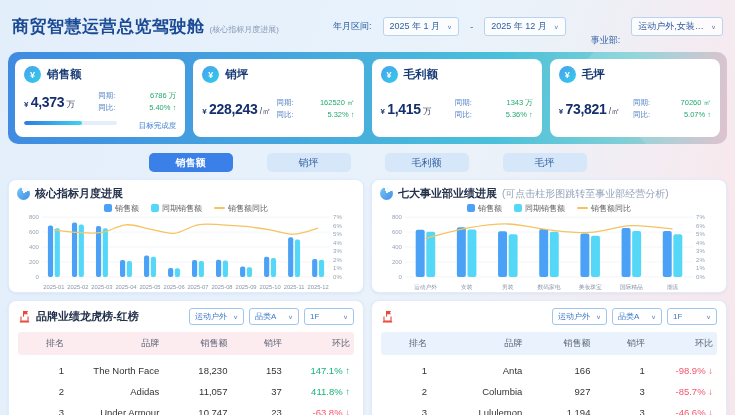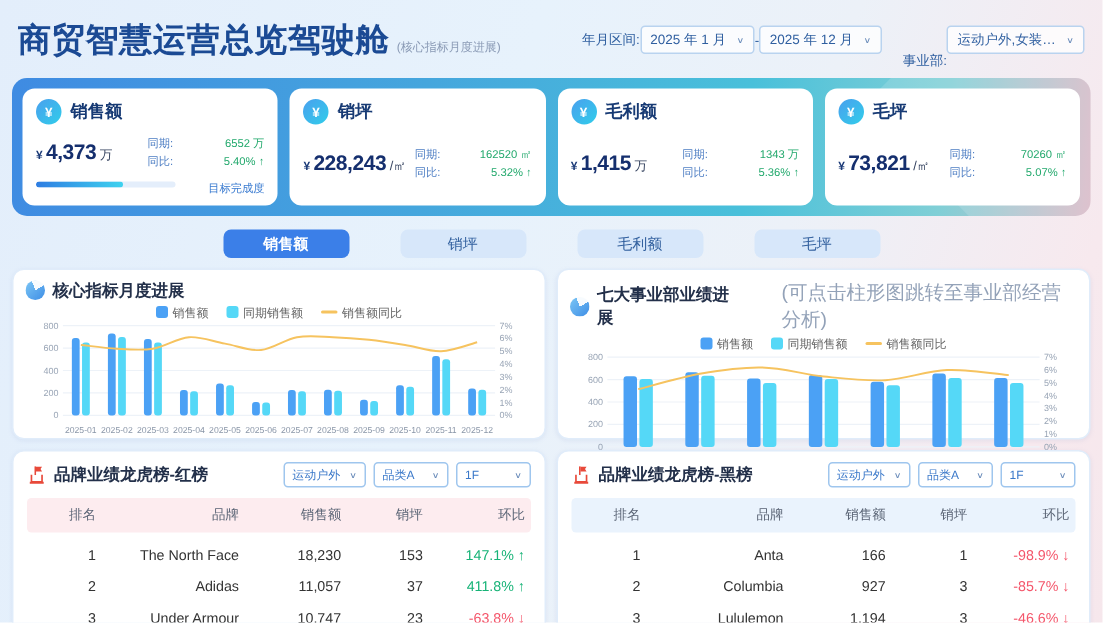--- a/index.html
+++ b/index.html
@@ -5,23 +5,23 @@
   * { margin:0; padding:0; box-sizing:border-box; }
   html,body { width:735px; height:415px; overflow:hidden; }
   body {
     font-family:"Liberation Sans","DejaVu Sans",sans-serif;
     background: linear-gradient(108deg,#e3eefb 0%,#e7f2fc 42%,#ecf1f8 66%,#f7e9ee 90%,#f6e7ec 100%);
     color:#333;
   }
   
   .header { display:flex; justify-content:space-between; align-items:center; padding:6px 12px 3px; }
   .title-wrap { display:flex; align-items:baseline; }
-  .page-title { font-size:22px; font-weight:bold; color:#1b4a94; letter-spacing:.5px; }
+  .page-title { font-size:17px; font-weight:bold; color:#1b4a94; letter-spacing:.5px; }
   .page-subtitle { font-size:8px; color:#8a9ab5; margin-left:5px; }
-  .controls { display:flex; align-items:center; gap:0; font-size:9px; color:#2f5fa0; }
+  .controls { display:flex; align-items:center; gap:11px; font-size:9px; color:#2f5fa0; }
   .select { background:rgba(255,255,255,.78); border:1px solid #b9d3ef; border-radius:3px;
             padding:2px 6px; display:flex; align-items:center; gap:7px; color:#2f5fa0; cursor:pointer; white-space:nowrap; }
   .chev { font-size:7px; color:#6a8cba; transform:scaleY(.8); }
   
   .kpi-band { margin:2px 8px 0; height:92px; border-radius:10px; position:relative; overflow:hidden;
     background:linear-gradient(95deg,#3f8be2 0%,#45a6dd 38%,#49c0da 68%,#80cfd6 86%,#d9b9c6 100%);
     padding:7px; display:grid; grid-template-columns:repeat(4,1fr); gap:8px; }
   .kpi-band::after { content:''; position:absolute; right:-40px; top:-60px; width:160px; height:160px;
     background:rgba(255,255,255,.14); transform:rotate(45deg); }
   .kpi-card { background:#fff; border-radius:8px; padding:7px 9px 6px; position:relative; z-index:1;
@@ -51,21 +51,21 @@
   .tab.active { background:#3b7fe8; color:#fff; font-weight:bold; }
   
   .card { background:#fff; border:1px solid #e0ecfa; border-radius:8px; box-shadow:0 1px 3px rgba(120,150,200,.13); }
   .charts-row, .tables-row { display:grid; grid-template-columns:1fr 1fr; gap:7px; margin:7px 8px 0; }
   .chart-card { padding:6px 8px 2px; height:114px; }
   .chart-head { display:flex; align-items:center; gap:5px; }
   .chart-icon { width:13px; height:13px; border-radius:50%; flex-shrink:0;
     background: conic-gradient(from -20deg, rgba(255,255,255,.95) 0 80deg, rgba(255,255,255,0) 80deg),
                 linear-gradient(135deg,#7cc6f5,#3e8ee6); }
   .chart-title { font-size:11px; font-weight:bold; color:#23304a; }
-  .chart-subtitle { font-size:13px; color:#93a2b8;margin-left:28px; }
+  .chart-subtitle { font-size:10px; color:#93a2b8; }
   .legend { display:flex; justify-content:center; align-items:center; gap:12px; font-size:8px; color:#666; height:12px; margin-top:1px; }
   .legend-item { display:flex; align-items:center; gap:3px; cursor:pointer; }
   .sw { width:8px; height:8px; border-radius:2px; display:inline-block; }
   .lsw { width:11px; height:2px; border-radius:1px; display:inline-block; }
   .chart-svg { width:100%; height:78px; display:block; }
   
   .table-card { padding:7px 9px; height:141px; }
   .table-head { display:flex; align-items:center; gap:5px; }
   .trophy-icon { width:13px; height:13px; flex-shrink:0; display:flex; }
   .table-title { font-size:11px; font-weight:bold; color:#23304a; }
@@ -115,21 +115,21 @@
       <div class="kpi-card">
         <div class="kpi-head">
           <span class="yen-icon">¥</span>
           <span class="kpi-title">销售额</span>
         </div>
         <div class="kpi-mid">
           <div class="kpi-value-wrap"><span class="kpi-prefix">¥ </span><span class="kpi-num">4,373</span><span class="kpi-unit"> 万</span></div>
           <div class="kpi-stats">
             <div class="stat-row">
               <span class="stat-label">同期:</span>
-              <span class="stat-value">6552 万</span>
+              <span class="stat-value">6786 万</span>
             </div>
             <div class="stat-row">
               <span class="stat-label">同比:</span>
               <span class="stat-value">5.40% ↑</span>
             </div>
           </div>
         </div>
         <div class="kpi-progress">
           <div class="track">
             <div class="fill" style="width: 62%;"></div>
@@ -406,21 +406,20 @@
     <div class="card table-card black-table" id="table1">
         <div class="table-head">
           <span class="trophy-icon">
             <svg viewBox="0 0 14 14" width="13" height="13">
               <path fill="none" stroke="#e8493a" stroke-width="1.2" d="M3.2 7 V12 H10.8 V7"></path>
               <path fill="#e8493a" d="M2 12h10v1.5H2z"></path>
               <path fill="#e8493a" d="M6.4 1.2h4.4l-1.1 1.7 1.1 1.7H6.4z"></path>
               <rect x="5.4" y="1" width="1.1" height="6.2" fill="#e8493a"></rect>
             </svg>
           </span>
-          <span class="table-title">品牌业绩龙虎榜-黑榜</span>
           <div class="filters">
             <div class="filter">
               <span>运动户外</span>
               <span class="chev">∨</span>
             </div>
             <div class="filter">
               <span>品类A</span>
               <span class="chev">∨</span>
             </div>
             <div class="filter">

